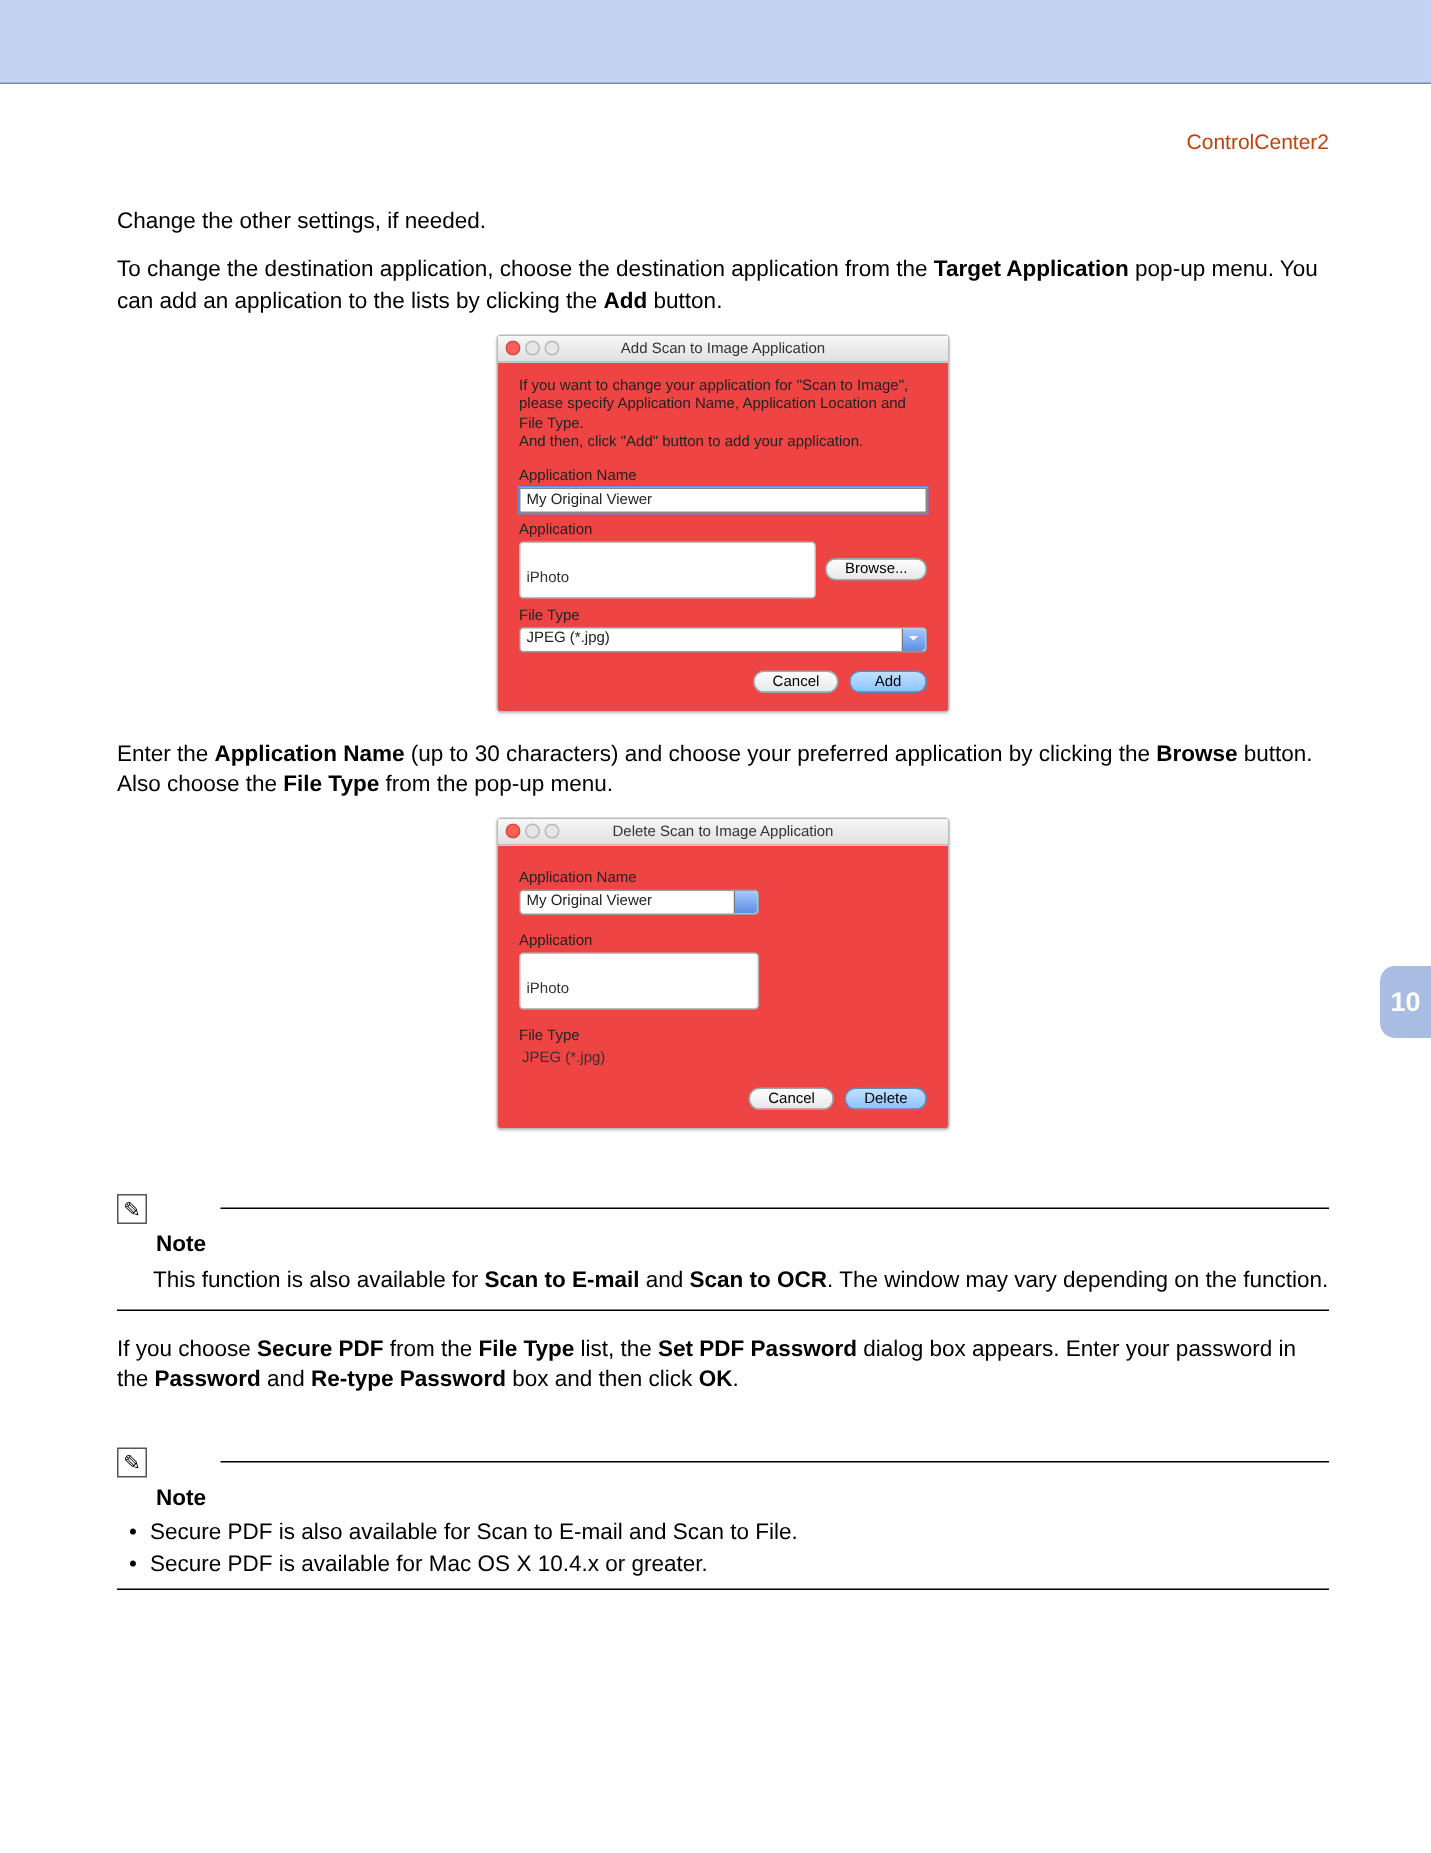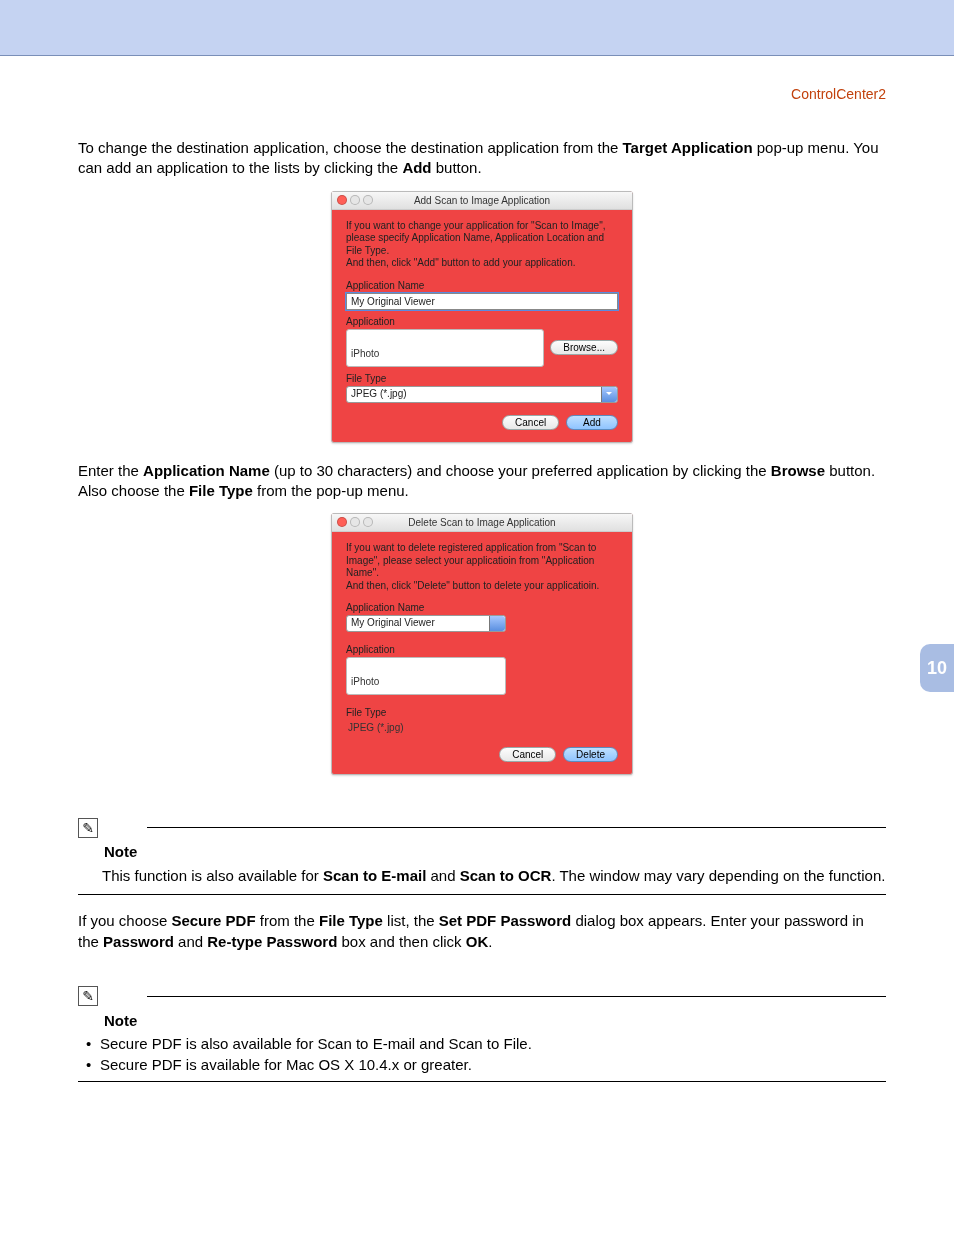--- a/index.html
+++ b/index.html
@@ -49,20 +49,21 @@
 <body>
 
 <div class="top-bar"></div>
 
 <div class="container">
   <div class="page-tab" style="top: 588px;">10</div>
 
   <div class="content">
     <div class="header-right">ControlCenter2</div>
 
+    <p>Change the other settings, if needed.</p>
 
     <p>
       <span>To change the destination application, choose the destination application from the </span><b>Target Application</b><span> pop-up menu. You can add an application to the lists by clicking the </span><b>Add</b><span> button.</span>
     </p>
 
     <div class="dialog-wrap">
       <div class="dialog">
         <div class="dialog-title-bar">
           <div class="traffic">
             <span class="tl red"></span>
@@ -107,22 +108,20 @@
       <div class="dialog">
         <div class="dialog-title-bar">
           <div class="traffic">
             <span class="tl red"></span>
             <span class="tl grey"></span>
             <span class="tl grey"></span>
           </div>
           <span>Delete Scan to Image Application</span>
         </div>
         <div class="dialog-body">
-          <div class="instr" style="white-space: pre-line;">If you want to delete registered application from "Scan to Image", please select your applicatioin from "Application Name".
-And then, click "Delete" button to delete your applicatioin.</div>
 
           <div class="fld-label">Application Name</div>
           <div class="narrow-select">
             <span>My Original Viewer</span>
             <span class="arrow" style="position:absolute; right:0; top:0; width:16px; height:100%; background:linear-gradient(#a6c8ff,#5a8fe0); border-left:1px solid #777; border-radius:0 3px 3px 0;"></span>
           </div>
 
           <div class="fld-label" style="margin-top:12px;">Application</div>
           <div class="readonly-field" style="width:160px;">iPhoto</div>
 

